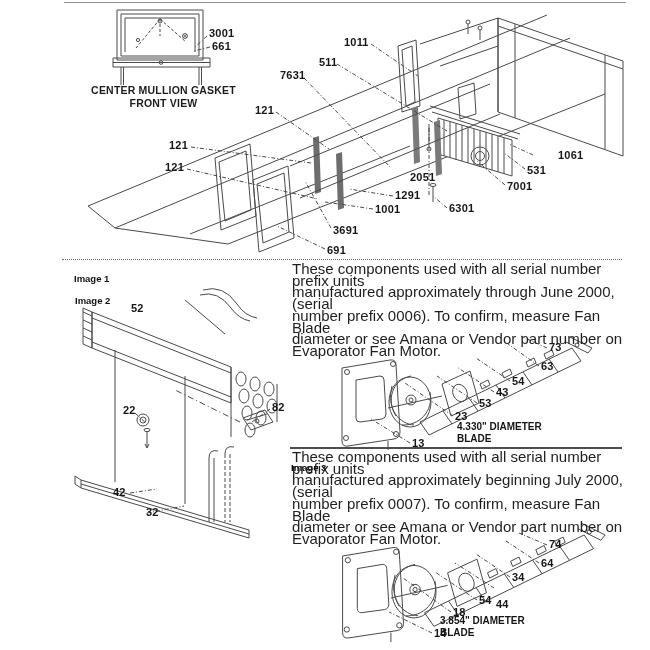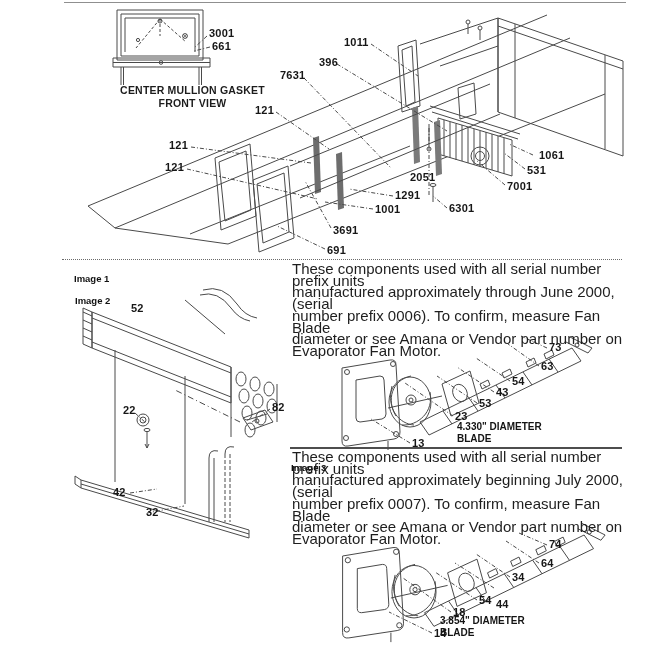--- a/index.html
+++ b/index.html
@@ -10,21 +10,21 @@
   .lineart{stroke:#4a4a4a;stroke-width:1;fill:none;}
   .topline{position:absolute;left:64px;top:2px;width:562px;border-top:1.5px solid #8f8f8f;}
   .divider-dotted{position:absolute;left:62px;top:259px;width:560px;border-top:1.6px dotted #6a6a6a;}
   .divider-solid{position:absolute;left:290px;top:447px;width:332px;border-top:2px solid #4e4e4e;}
   .callout-layer{position:absolute;left:0;top:0;width:650px;height:650px;z-index:30;pointer-events:none;}
   .callout{position:absolute;font-size:11px;font-weight:bold;letter-spacing:.2px;color:#161616;
            white-space:nowrap;line-height:11px;}
   .section-label{position:absolute;font-size:9.5px;font-weight:bold;color:#111;z-index:25;margin-top:30px;}
   .inset-caption{position:absolute;left:86px;top:84px;width:155px;text-align:center;
                  font-size:10.5px;font-weight:bold;line-height:12.5px;white-space:pre-line;
-                 letter-spacing:.2px;z-index:25;margin-left:29px;}
+                 letter-spacing:.2px;z-index:25;}
   .note{position:absolute;left:292px;width:332px;font-size:15px;line-height:11.7px;
         color:#1e1e1e;white-space:pre-line;z-index:25;}
   .note3{top:263px;}
   .note4{top:451px;}
   .blade-text{position:absolute;font-size:10px;font-weight:bold;line-height:12px;
               white-space:pre-line;color:#141414;z-index:25;}
   .blade3{left:457px;top:421px;}
   .blade4{left:440px;top:615px;}
   .lbl-image1{left:74px;top:243px;}
   .lbl-image2{left:75px;top:265px;text-align:center;}
@@ -235,26 +235,26 @@
       <line x1="494" y1="588" x2="455" y2="563" stroke="#4a4a4a" stroke-width="1" stroke-dasharray="4 2 1 2"></line>
       <line x1="477" y1="600" x2="435" y2="572" stroke="#4a4a4a" stroke-width="1" stroke-dasharray="4 2 1 2"></line>
       <line x1="451" y1="612" x2="403" y2="578" stroke="#4a4a4a" stroke-width="1" stroke-dasharray="4 2 1 2"></line>
       <line x1="432" y1="633" x2="389" y2="612" stroke="#4a4a4a" stroke-width="1" stroke-dasharray="4 2 1 2"></line>
     </svg>
 
   <div class="callout-layer" id="callout-layer">
       <span class="callout" style="left: 209px; top: 28px;">3001</span>
       <span class="callout" style="left: 212px; top: 41px;">661</span>
       <span class="callout" style="left: 344px; top: 37px;">1011</span>
-      <span class="callout" style="left: 319px; top: 57px;">396</span>
+      <span class="callout" style="left: 319px; top: 57px;">511</span>
       <span class="callout" style="left: 280px; top: 70px;">7631</span>
       <span class="callout" style="left: 255px; top: 105px;">121</span>
       <span class="callout" style="left: 169px; top: 140px;">121</span>
       <span class="callout" style="left: 165px; top: 162px;">121</span>
-      <span class="callout" style="left: 539px; top: 150px; text-align: right;">1061</span>
+      <span class="callout" style="left: 558px; top: 150px; text-align: right;">1061</span>
       <span class="callout" style="left: 527px; top: 165px;">531</span>
       <span class="callout" style="left: 507px; top: 181px;">7001</span>
       <span class="callout" style="left: 410px; top: 172px;">2051</span>
       <span class="callout" style="left: 395px; top: 190px;">1291</span>
       <span class="callout" style="left: 375px; top: 204px;">1001</span>
       <span class="callout" style="left: 449px; top: 203px;">6301</span>
       <span class="callout" style="left: 333px; top: 225px;">3691</span>
       <span class="callout" style="left: 327px; top: 245px;">691</span>
       <span class="callout" style="left: 131px; top: 303px;">52</span>
       <span class="callout" style="left: 123px; top: 405px;">22</span>

